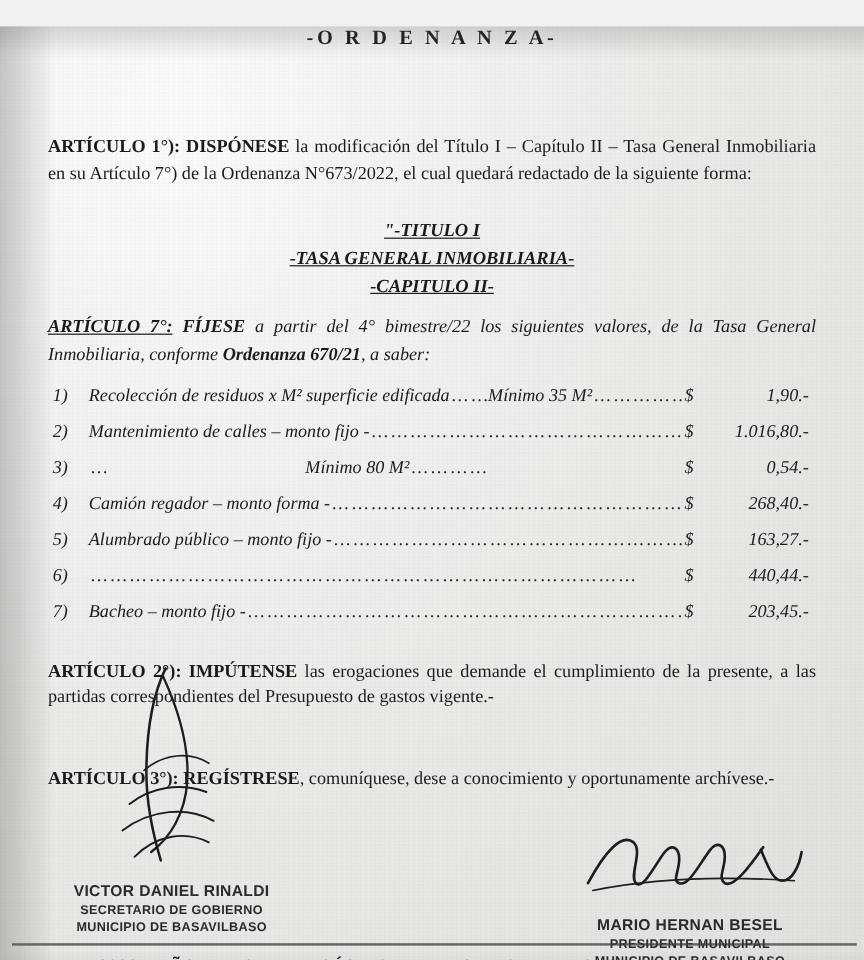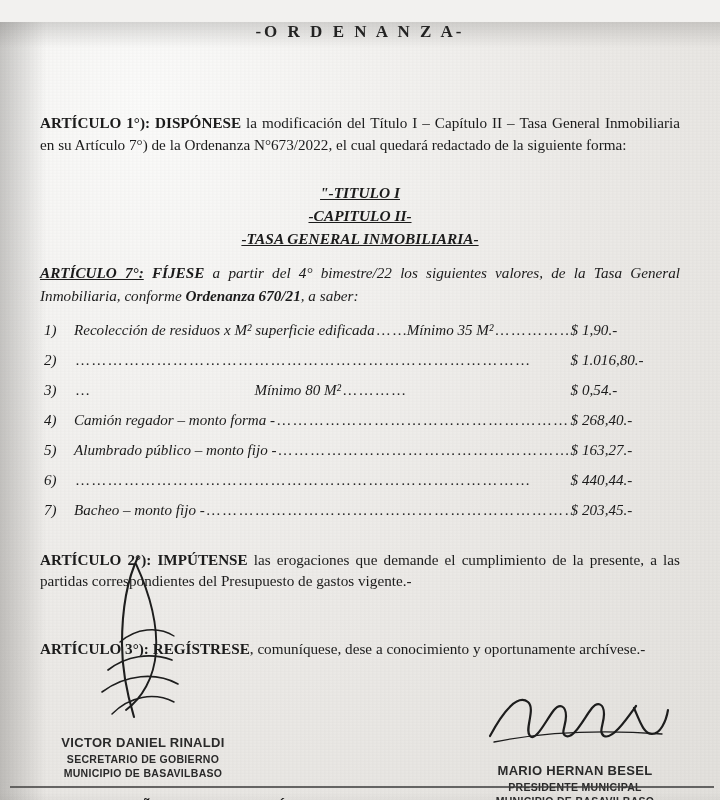--- a/index.html
+++ b/index.html
@@ -119,21 +119,21 @@
     flex: 1 1 auto;
     overflow: hidden;
     white-space: nowrap;
     letter-spacing: 1.2px;
     color: #242424;
     margin: 0 1px;
     font-style: normal;
   }
   .item .amt {
     flex: 0 0 auto;
-    text-align: left;
+    text-align: right;
     min-width: 92px;
     padding-right: 6px;
   }
   .item .cur { padding-right: 4px; }
 
   
   .sign-area {
     position: absolute;
     left: 0; right: 0;
     top: 640px;
@@ -187,22 +187,22 @@
 
   <h1 class="doc-title">-O R D E N A N Z A-</h1>
 
   <p class="para p-art1">
     <span class="b">ARTÍCULO 1°):</span>
     <span class="b">DISPÓNESE</span><span> la modificación del Título I – Capítulo II – Tasa General Inmobiliaria en su Artículo 7°) de la Ordenanza N°673/2022, el cual quedará redactado de la siguiente forma:</span>
   </p>
 
   <div class="center-block">
     <div>"-TITULO I</div>
+    <div>-TASA GENERAL INMOBILIARIA-</div>
     <div>-CAPITULO II-</div>
-    <div>-TASA GENERAL INMOBILIARIA-</div>
   </div>
 
   <p class="art7">
     <span class="bi u">ARTÍCULO 7°:</span>
     <span class="bi">FÍJESE</span><span> a partir del 4° bimestre/22 los siguientes valores, de la Tasa General Inmobiliaria,  conforme </span><span class="b">Ordenanza 670/21</span><span>, a saber:</span>
   </p>
 
   <div class="items">
 
     <div class="item">
@@ -210,20 +210,21 @@
       <span class="txt">Recolección de residuos x M² superficie edificada</span>
       <span class="dots">……</span>
       <span class="txt">Mínimo 35 M²</span>
       <span class="dots">……………</span>
       <span class="cur">$</span>
       <span class="amt">1,90.-</span>
     </div>
 
     <div class="item">
       <span class="num">2)</span>
+      <span class="txt">Mantenimiento de calles – monto fijo -</span>
       <span class="dots">…………………………………………………………………………</span>
       <span class="cur">$</span>
       <span class="amt">1.016,80.-</span>
     </div>
 
     <div class="item">
       <span class="num">3)</span>
       <span class="dots">…</span>
       <span class="txt">Mínimo 80 M²</span>
       <span class="dots">…………</span>

